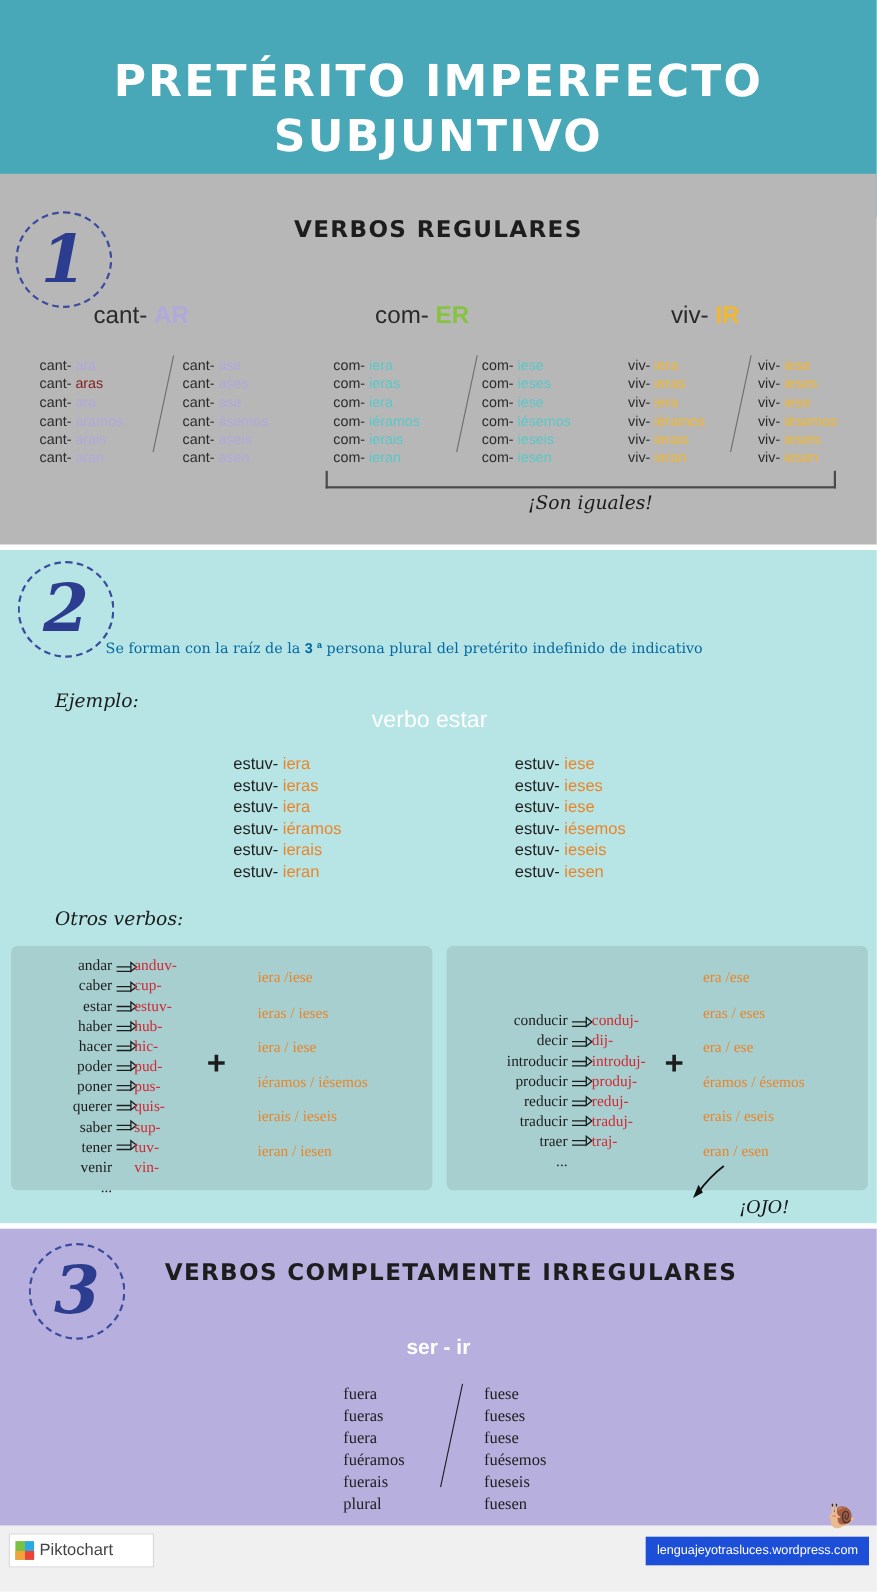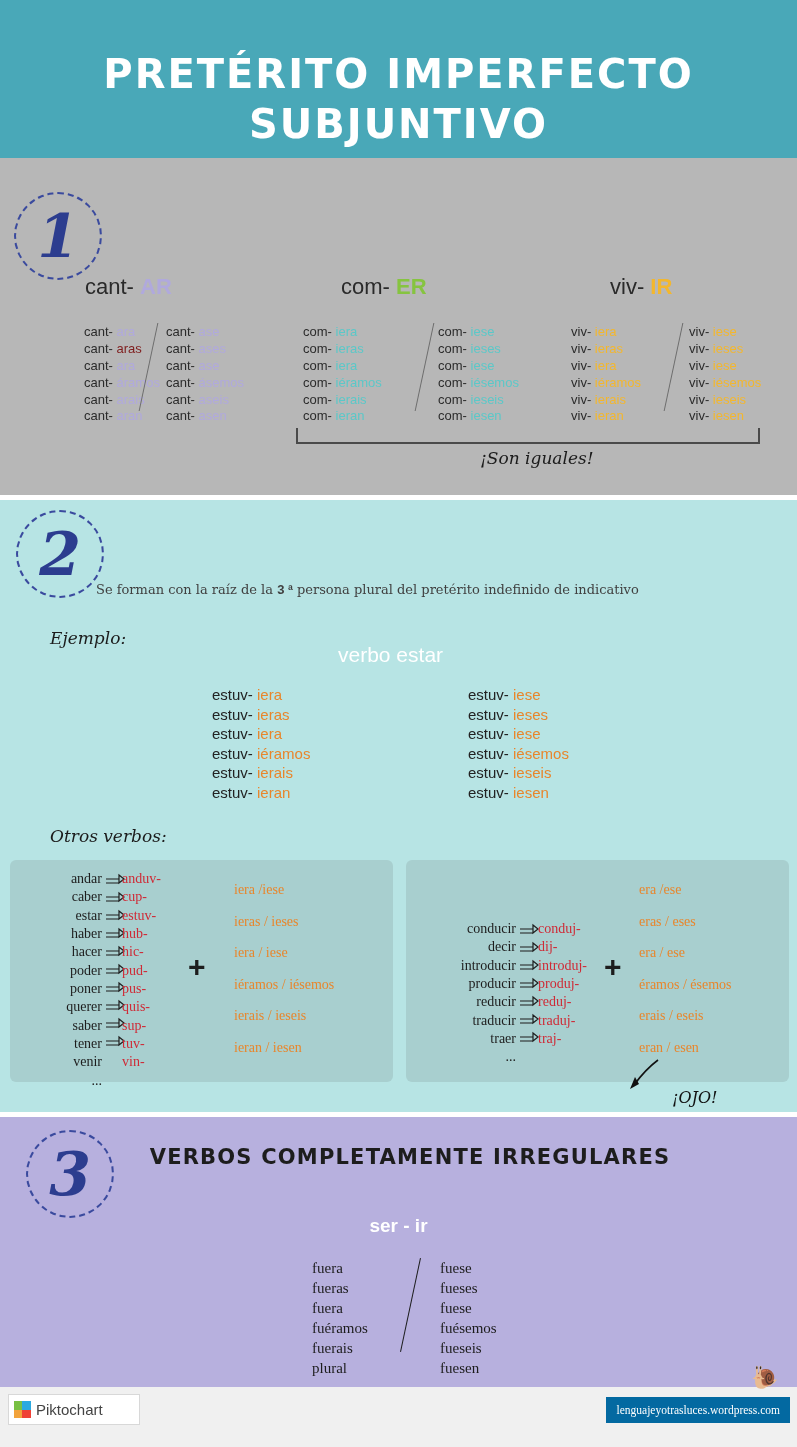--- a/index.html
+++ b/index.html
@@ -113,21 +113,21 @@
   .sec2 {
     position: absolute;
     left: 0; top: 500px;
     width: 797px; height: 612px;
     background: #b7e4e4;
   }
   .sec2-sub {
     position: absolute;
     font-family: "DejaVu Serif", serif;
     font-size: 13px;
-    color: #404040;
+    color: #0369a1;
   }
   .sec2-sub b { font-family: "Liberation Sans", sans-serif; font-size: 13px; }
   .script-label {
     font-family: "DejaVu Serif", serif;
     font-style: italic;
     font-size: 17px;
     color: #1b1b1b;
   }
   .verbo-estar {
     position: absolute;
@@ -236,25 +236,25 @@
     background: linear-gradient(to right, #f2a33c 0 50%, #ef4136 50% 100%);
   }
   .pikto-text {
     font-size: 15px;
     color: #444;
     font-family: "Liberation Sans", sans-serif;
   }
   .url-box {
     position: absolute;
     right: 7px; top: 1397px;
-    background: #0369a1;
+    background: #1d4ed8;
     color: #fff;
     font-size: 11.5px;
     padding: 7px 10px;
-    font-family: Liberation Serif, serif;
+    font-family: Liberation Sans, sans-serif;
   }
   .snail {
     position: absolute;
     right: 18px; top: 1365px;
     font-size: 22px;
     color: #111;
   }
 
   .abs { position: absolute; }
 </style>
@@ -267,26 +267,27 @@
     <div class="header-title">
       <span>PRETÉRITO IMPERFECTO</span><br>
       <span>SUBJUNTIVO</span>
     </div>
   </div>
 
   <div class="sec1">
     <div class="num-badge" style="left:14px; top:34px;">
       <span>1</span>
     </div>
+    <div class="sec-title abs" style="left:0; top:38px; width:797px;">VERBOS REGULARES</div>
 
     <div class="verb-head abs" style="left:85px; top:116px;">
       <span>cant-</span>
       <span class="end" style="color:#b0a9dd">AR</span>
     </div>
-    <div class="conj-col abs" style="left:36px; top:166px;margin-left:48px;">
+    <div class="conj-col abs" style="left:36px; top:166px;">
       <div class="conj-row"><span class="stem">cant-</span> <span style="color:#b0a9dd">ara</span></div>
       <div class="conj-row"><span class="stem">cant-</span> <span style="color:#7f1d1d">aras</span></div>
       <div class="conj-row"><span class="stem">cant-</span> <span style="color:#b0a9dd">ara</span></div>
       <div class="conj-row"><span class="stem">cant-</span> <span style="color:#b0a9dd">áramos</span></div>
       <div class="conj-row"><span class="stem">cant-</span> <span style="color:#b0a9dd">arais</span></div>
       <div class="conj-row"><span class="stem">cant-</span> <span style="color:#b0a9dd">aran</span></div>
     </div>
     <div class="divider-slash" style="left:148px; top:164px; height:90px;"></div>
     <div class="conj-col abs" style="left:166px; top:166px;">
       <div class="conj-row"><span class="stem">cant-</span> <span style="color:#b0a9dd">ase</span></div>

